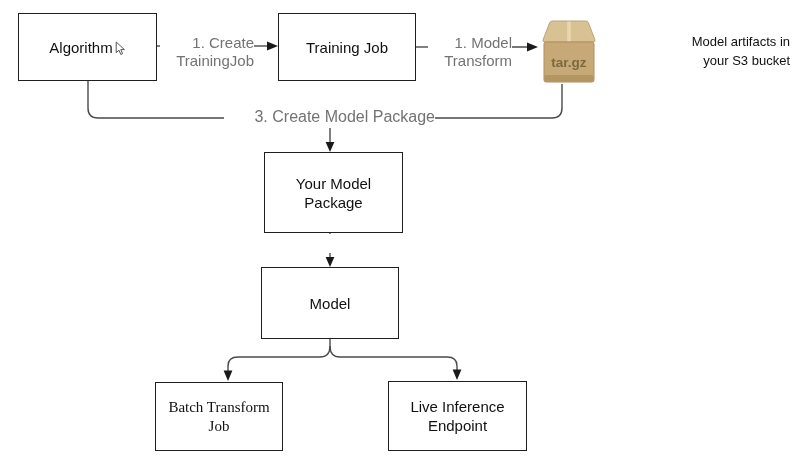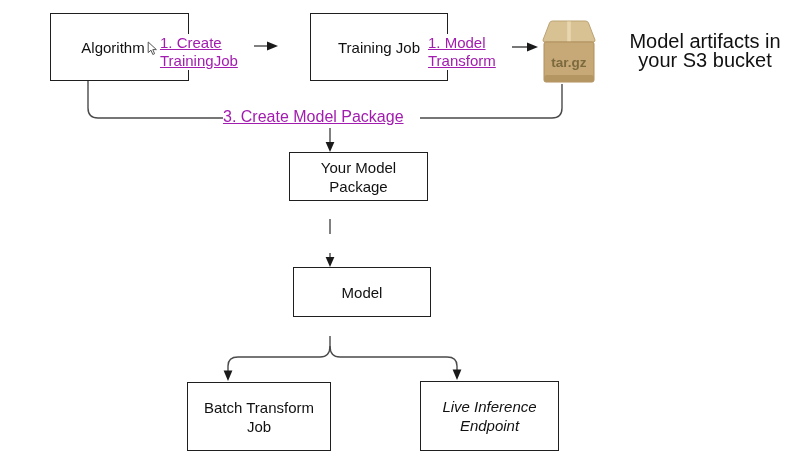--- a/index.html
+++ b/index.html
@@ -24,52 +24,50 @@
     border: 1.5px solid #1f1f1f;
     display: flex;
     flex-direction: column;
     align-items: center;
     justify-content: center;
     text-align: center;
     font-size: 15px;
     line-height: 19px;
     color: #111111;
     z-index: 2;
-    margin-left: 32px;
   }
   .box .label-row {
     display: flex;
     align-items: center;
     justify-content: center;
   }
   .edge-label {
     position: absolute;
-    text-align: left;
+    text-align: right;
     font-size: 15px;
     line-height: 18px;
-    color: #a21caf;
+    color: #737373;
     background: #ffffff;
     z-index: 3;
-    text-decoration: underline;
   }
-  .edge-label.big { font-size: 16px; line-height: 18px; }
+  .edge-label.big { font-size: 16px; line-height: 18px; margin-left: 16px; }
   .caption {
     position: absolute;
-    text-align: center;
-    font-size: 20px;
+    text-align: right;
+    font-size: 13px;
     line-height: 19px;
     color: #111111;
     z-index: 3;
   }
   #box-algorithm        { left: 18px;  top: 13px;  width: 139px; height: 68px; }
   #box-training-job     { left: 278px; top: 13px;  width: 138px; height: 68px; }
-  #box-your-model-pkg   { left: 257px; top: 152px; width: 139px; height: 49px; }
-  #box-model            { left: 261px; top: 267px; width: 138px; height: 50px; }
-  #box-batch-transform  { left: 155px; top: 382px; width: 144px; height: 69px; }
-  #box-live-inference   { left: 388px; top: 381px; width: 139px; height: 70px; font-style: italic; }
+  #box-your-model-pkg   { left: 264px; top: 152px; width: 139px; height: 81px; }
+  #box-model            { left: 261px; top: 267px; width: 138px; height: 72px; }
+  #box-batch-transform  { left: 155px; top: 382px; width: 128px; height: 69px; font-family: Liberation Serif, serif; }
+  #box-live-inference   { left: 388px; top: 381px; width: 139px; height: 70px; }
 
   #lbl-create-training  { left: 160px; top: 34px;  width: 94px;  }
   #lbl-model-artifacts  { left: 428px; top: 34px;  width: 84px;  }
   #lbl-create-model-pkg { left: 223px; top: 108px; width: 196px; }
   #lbl-create-model     { left: 262px; top: 235px; width: 136px; }
   #s3-caption           { left: 620px; top: 32px;  width: 170px; }
 
   #targz-icon {
     position: absolute;
     left: 537px; top: 16px;

